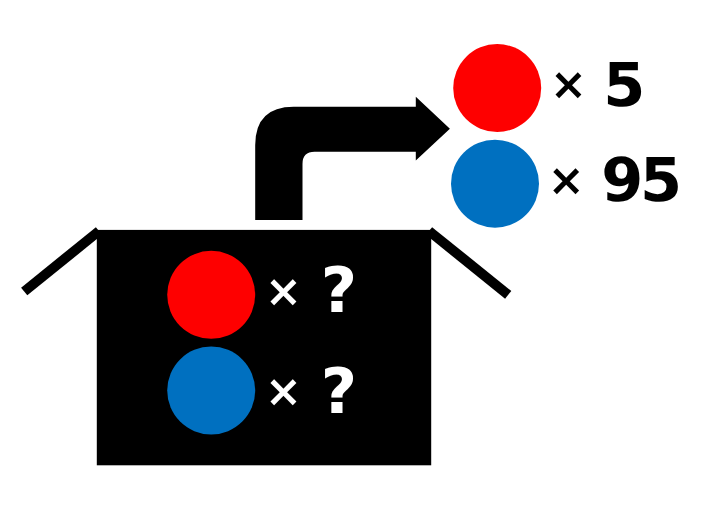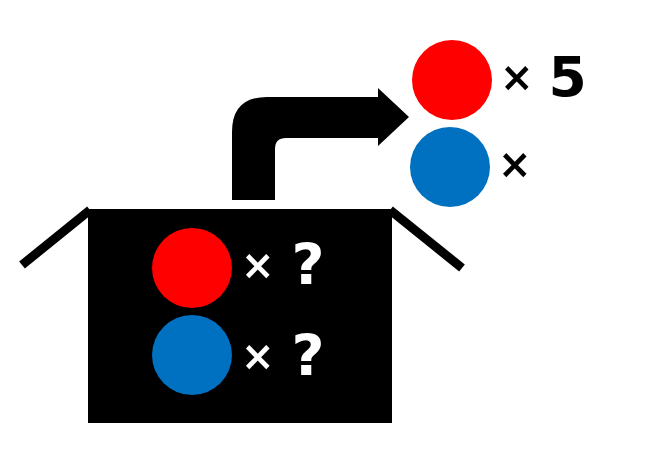--- a/index.html
+++ b/index.html
@@ -55,20 +55,21 @@
 
   <div class="circle sample-red" style="background-color: rgb(254, 0, 0);"></div>
   <div class="circle sample-blue" style="background-color: rgb(0, 112, 192);"></div>
 
   <div class="row sample-row sample-row-red">
     <span class="times">×</span>
     <span class="count">5</span>
   </div>
   <div class="row sample-row sample-row-blue">
     <span class="times">×</span>
+    <span class="count">95</span>
   </div>
 
   <div class="circle box-red" style="background-color: rgb(254, 0, 0);"></div>
   <div class="circle box-blue" style="background-color: rgb(0, 112, 192);"></div>
 
   <div class="row box-row box-row-red">
     <span class="times">×</span>
     <span class="count">?</span>
   </div>
   <div class="row box-row box-row-blue">

